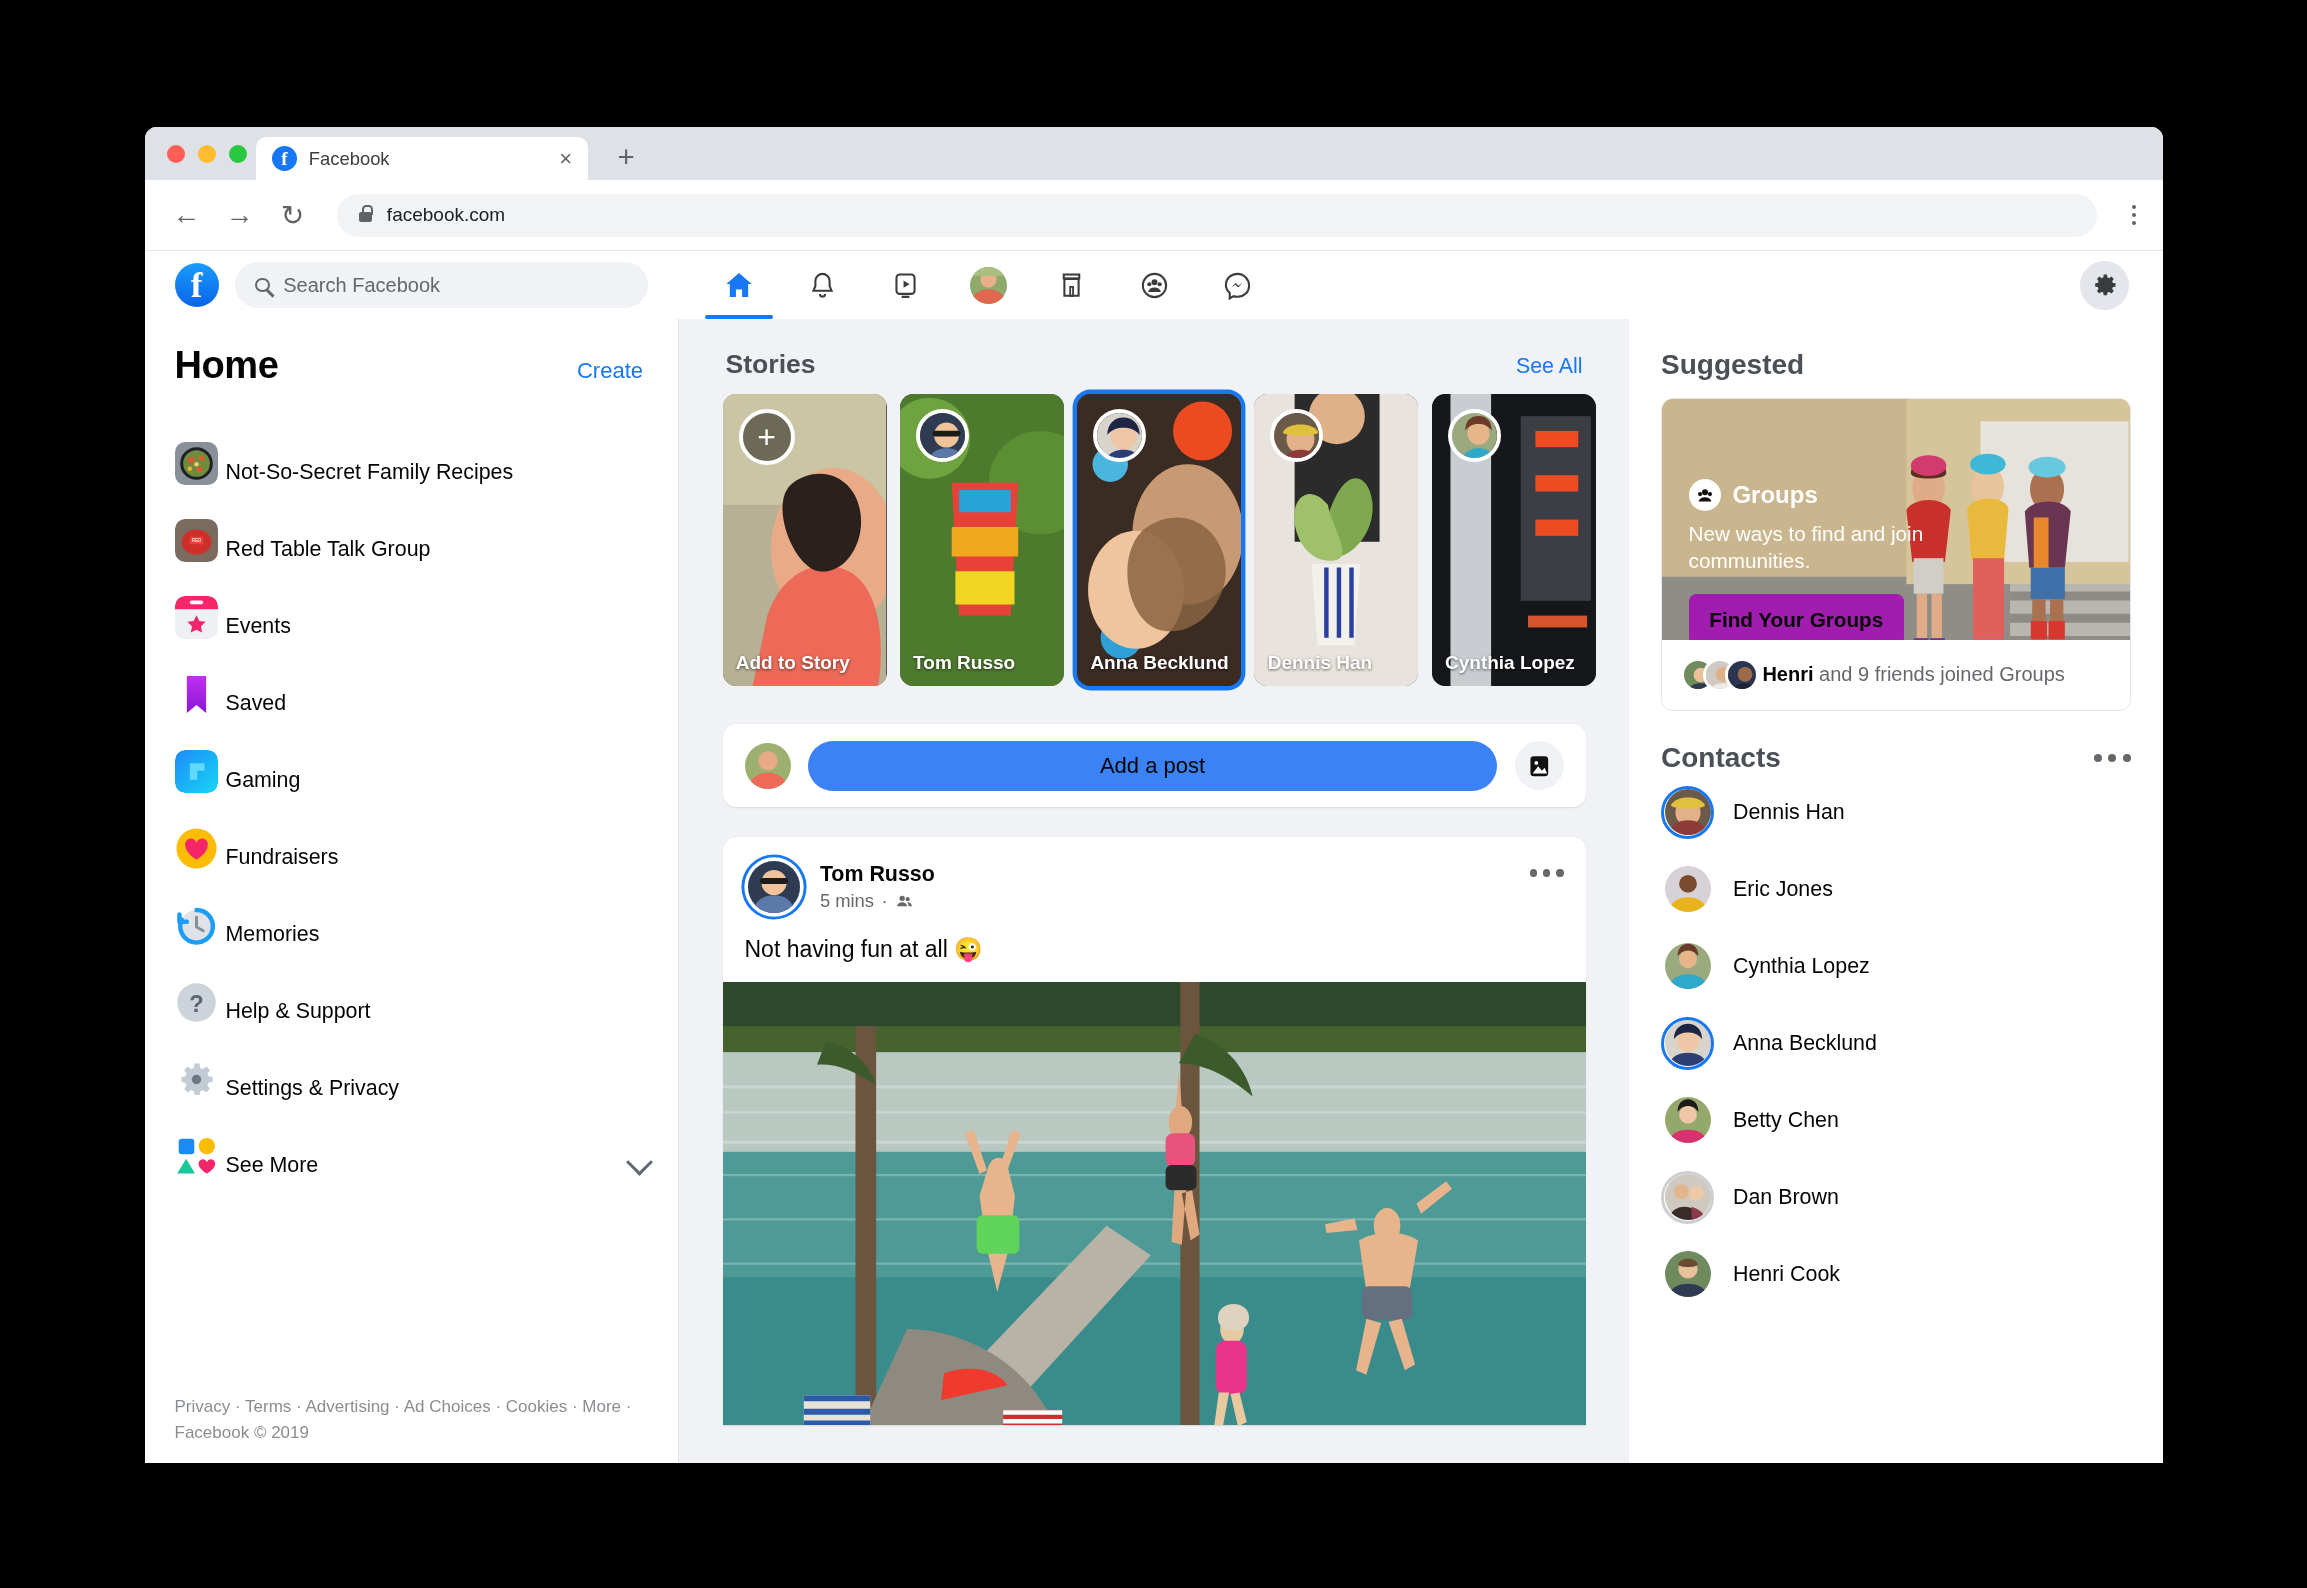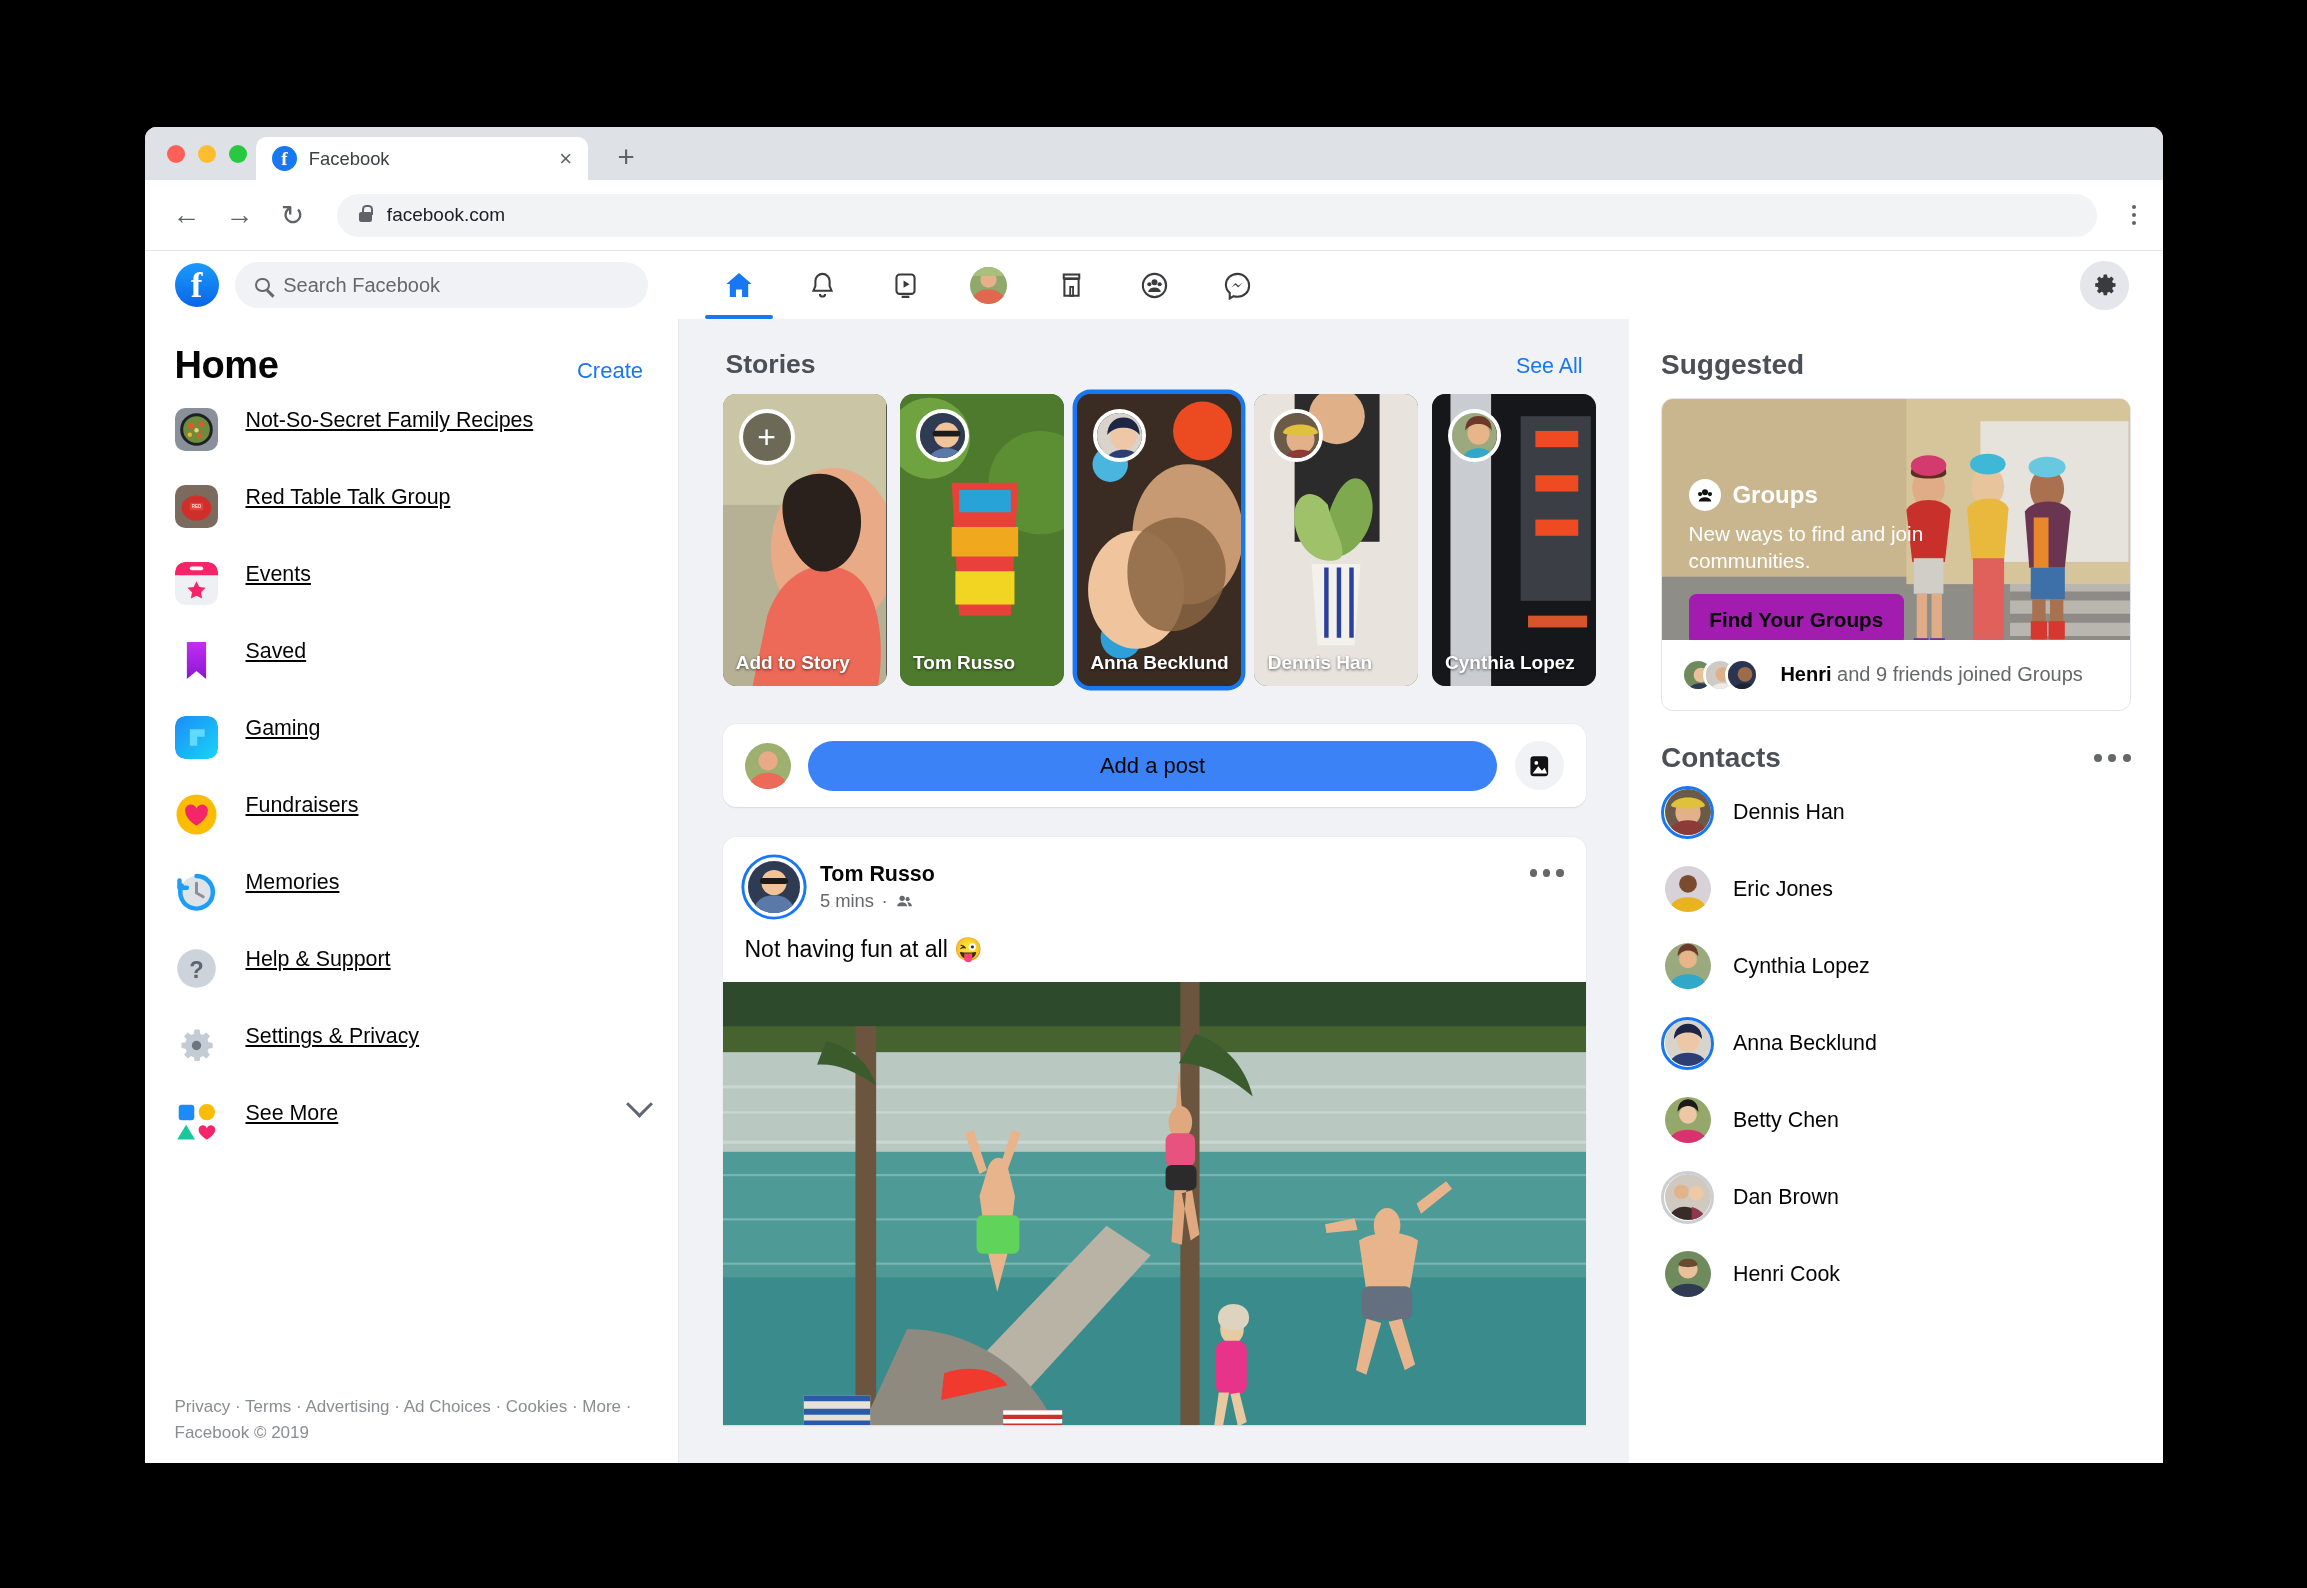--- a/index.html
+++ b/index.html
@@ -53,21 +53,21 @@
   .gear-btn { position: absolute; right: 34px; width: 49px; height: 49px; border-radius: 50%; background: #e4e6eb;
     display: flex; align-items: center; justify-content: center; }
 
   
   .body3 { display: flex; height: 1145px; }
   .sidebar { width: 534px; background: #fff; border-right: 1.5px solid #e4e6eb; position: relative; padding: 25px 0 0 29.5px; }
   .side-head { display: flex; align-items: baseline; padding-right: 35px; }
   .side-title { font-size: 38px; font-weight: bold; color: #050505; letter-spacing: -0.4px; }
   .side-create { margin-left: auto; font-size: 22px; color: #1877f2; }
   .side-list { margin-top: 20.7px; }
-  .side-item { display: flex; align-items: flex-start; gap: 28px; height: 77px; padding-right: 29.5px; text-decoration: underline; }
+  .side-item { display: flex; align-items: flex-end; gap: 8px; height: 77px; padding-right: 29.5px; }
   .side-ico { width: 43px; height: 43px; border-radius: 10.3px; flex: none; overflow: hidden; position: relative; }
   .side-label { font-size: 21.4px; color: #050505; font-weight: 500; }
   .chev { margin-left: auto; width: 19px; height: 19px; border-right: 3.7px solid #606770; border-bottom: 3.7px solid #606770; transform: rotate(45deg) translate(-4.4px,-4.4px); }
   .footer { position: absolute; bottom: 19px; left: 29.5px; width: 472px; font-size: 17px; line-height: 1.5; color: #8a8d91; }
 
   .feed { flex: 1; background: #f0f2f5; padding: 29.5px 0 0 0; overflow: hidden; position: relative; }
   .feed-inner { width: 863px; margin: 0 auto; }
   .stories-head { display: flex; align-items: baseline; padding: 0 3px 14.8px; }
   .stories-title { font-size: 26.6px; font-weight: bold; color: #4b4f56; }
   .see-all { margin-left: auto; font-size: 21.4px; color: #1877f2; }
@@ -99,21 +99,21 @@
   .rail { width: 534px; background: #fff; padding: 29.5px 32px 0 32px; }
   .rail-title { font-size: 28px; font-weight: bold; color: #4b4f56; }
   .sugg-card { margin-top: 17.7px; border: 1.5px solid #e4e6eb; border-radius: 11.8px; overflow: hidden; }
   .sugg-img { height: 241px; position: relative; overflow: hidden; }
   .sugg-ov { position: absolute; left: 26.6px; top: 80px; width: 243px; }
   .sugg-brand { display: flex; align-items: center; gap: 11.8px; color: #fff; font-size: 24px; font-weight: bold; }
   .sugg-bi { width: 32px; height: 32px; border-radius: 50%; background: #fff; display: flex; align-items: center; justify-content: center; }
   .sugg-sub { color: #fff; font-size: 20.7px; line-height: 1.3; margin-top: 10.3px; font-weight: 500; }
   .sugg-btn { margin-top: 19px; display: inline-block; background: #a21caf; color: #050505; font-size: 20.7px; font-weight: bold;
     padding: 13.3px 20.7px; border-radius: 7.4px; }
-  .sugg-foot { display: flex; align-items: center; gap: 21px; padding: 17.7px 19px; }
+  .sugg-foot { display: flex; align-items: center; gap: 3px; padding: 17.7px 19px; }
   .stack { display: flex; }
   .stack .av { width: 34px; height: 34px; border-radius: 50%; border: 3px solid #fff; overflow: hidden; margin-left: -11.8px; }
   .stack .av:first-child { margin-left: 0; }
   .sugg-foot-t { font-size: 20px; color: #65676b; }
   .sugg-foot-t b { color: #050505; }
   .contacts-head { display: flex; align-items: center; margin-top: 31px; }
   .contacts-title { font-size: 28px; font-weight: bold; color: #4b4f56; }
   .contacts-dots { margin-left: auto; display: flex; gap: 6.6px; }
   .contacts-dots i { width: 8px; height: 8px; border-radius: 50%; background: #65676b; display: block; }
   .contact { display: flex; align-items: center; gap: 19px; height: 77px; }

